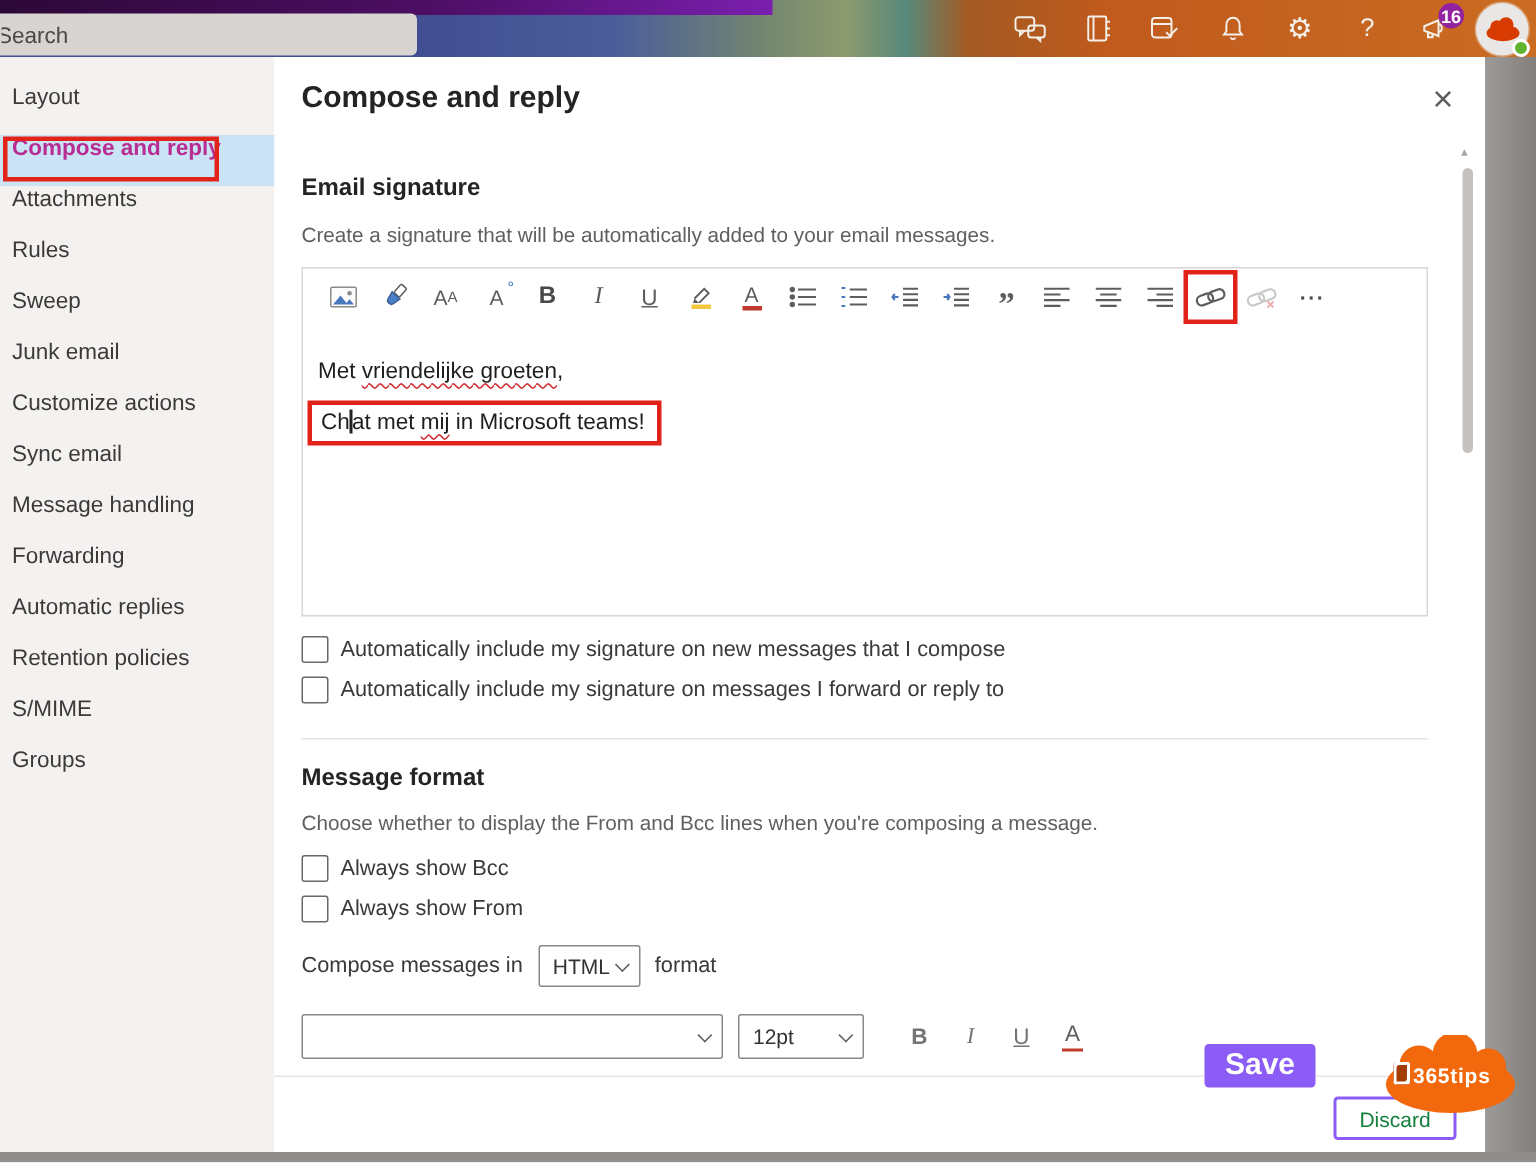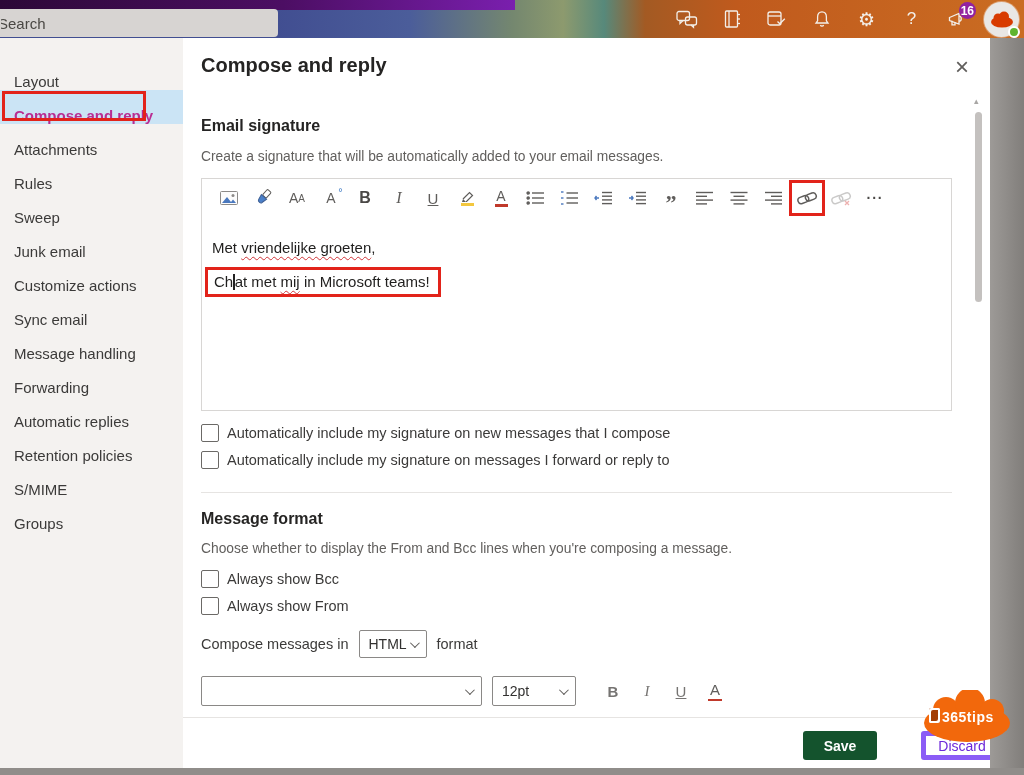--- a/index.html
+++ b/index.html
@@ -23,21 +23,21 @@
   .help-glyph { color:#f3efe9; font-size:17px; font-weight:400; }
   .badge { position:absolute; top:2px; right:3px; min-width:17px; height:17px; border-radius:50%;
     background:#9222a0; color:#fff; font-size:12px; font-weight:bold; display:flex; align-items:center; justify-content:center; padding:0 2px; }
   .avatar { width:35px; height:35px; border-radius:50%; background:#e9e7e5; position:relative;
     display:flex; align-items:center; justify-content:center; box-shadow:0 0 0 1px rgba(255,255,255,.35); }
   .presence { position:absolute; right:-1px; bottom:-1px; width:12px; height:12px; border-radius:50%;
     background:#5fb42e; border:2px solid #fff; }
 
   
   .sidebar { position:absolute; left:0; top:38px; width:183px; height:730px; background:#f4f2f0; padding-top:18px; }
-  .side-item { position:relative; height:34px; display:flex; align-items:flex-end; padding-left:14px;
+  .side-item { position:relative; height:34px; display:flex; align-items:flex-start; padding-left:8px;
     font-size:15px; color:#3b3a39; cursor:pointer; white-space:nowrap; }
   .side-item.sel { background:#cbe4f5; color:#b92d92; font-weight:bold; }
   .sel-frame { position:absolute; left:2px; top:1px; height:30px; width:144px; border:3px solid #e2231a; pointer-events:none; }
 
   
   .dialog { position:absolute; left:183px; top:38px; width:807px; height:730px; background:#fff; }
   .dlg-title { position:absolute; left:18px; top:16px; font-size:20px; font-weight:600; color:#252423; }
   .close-btn { position:absolute; left:764px; top:14px; width:30px; height:30px; display:flex; align-items:center;
     justify-content:center; font-size:24px; font-weight:300; color:#605e5c; cursor:pointer; }
   .scroll-up { position:absolute; left:791px; top:58px; font-size:9px; color:#a8a6a4; }
@@ -88,24 +88,24 @@
   .dd-family { width:281px; height:30px; }
   .dd-size { width:84px; height:30px; }
   .style-btns { display:flex; align-items:center; gap:8px; margin-left:14px; }
   .style-btn { width:26px; height:26px; display:flex; align-items:center; justify-content:center; color:#767472; font-size:15px; cursor:pointer; }
   .sb-b { font-weight:bold; }
   .sb-i { font-family:"Liberation Serif",serif; font-style:italic; }
   .sb-u { text-decoration:underline; }
   .sb-a { flex-direction:column; color:#605e5c; }
   .sb-a .bar { width:14px; height:2.5px; background:#c0392b; margin-top:1px; }
 
-  .save-btn { position:absolute; left:620px; top:693px; width:74px; height:29px; background:#14532d; color:#fff;
-    border:none; border-radius:3px; font-family:"Liberation Sans",sans-serif; font-size:14px; font-weight:bold; cursor:pointer; }
-  .discard-btn { position:absolute; left:706px; top:693px; width:82px; height:29px; background:#fff; color:#6d28d9;
-    border:5px solid #8b5cf6; border-radius:3px; font-family:"Liberation Sans",sans-serif; font-size:14px; cursor:pointer;margin-left:32px; }
+  .save-btn { position:absolute; left:620px; top:658px; width:74px; height:29px; background:#8b5cf6; color:#fff;
+    border:none; border-radius:3px; font-family:"Liberation Sans",sans-serif; font-size:20px; font-weight:bold; cursor:pointer; }
+  .discard-btn { position:absolute; left:706px; top:693px; width:82px; height:29px; background:#fff; color:#15803d;
+    border:2px solid #8b5cf6; border-radius:3px; font-family:"Liberation Sans",sans-serif; font-size:14px; cursor:pointer; }
 
   
   .right-gutter { position:absolute; left:990px; top:38px; width:34px; height:730px;
     background:linear-gradient(90deg,#9d9a97,#817e7b); }
   .bottom-strip { position:absolute; left:0; top:768px; width:1024px; height:7px; background:#908d8a; }
 
   
   .tips { position:absolute; left:918px; top:690px; width:98px; height:56px; z-index:50; }
   .tips-text { position:absolute; left:24px; top:19px; color:#fff; font-size:14px; font-weight:bold; letter-spacing:.5px; }
   .office-glyph { position:absolute; left:11px; top:18px; width:11px; height:15px; background:#a33d05; border-radius:2px;

